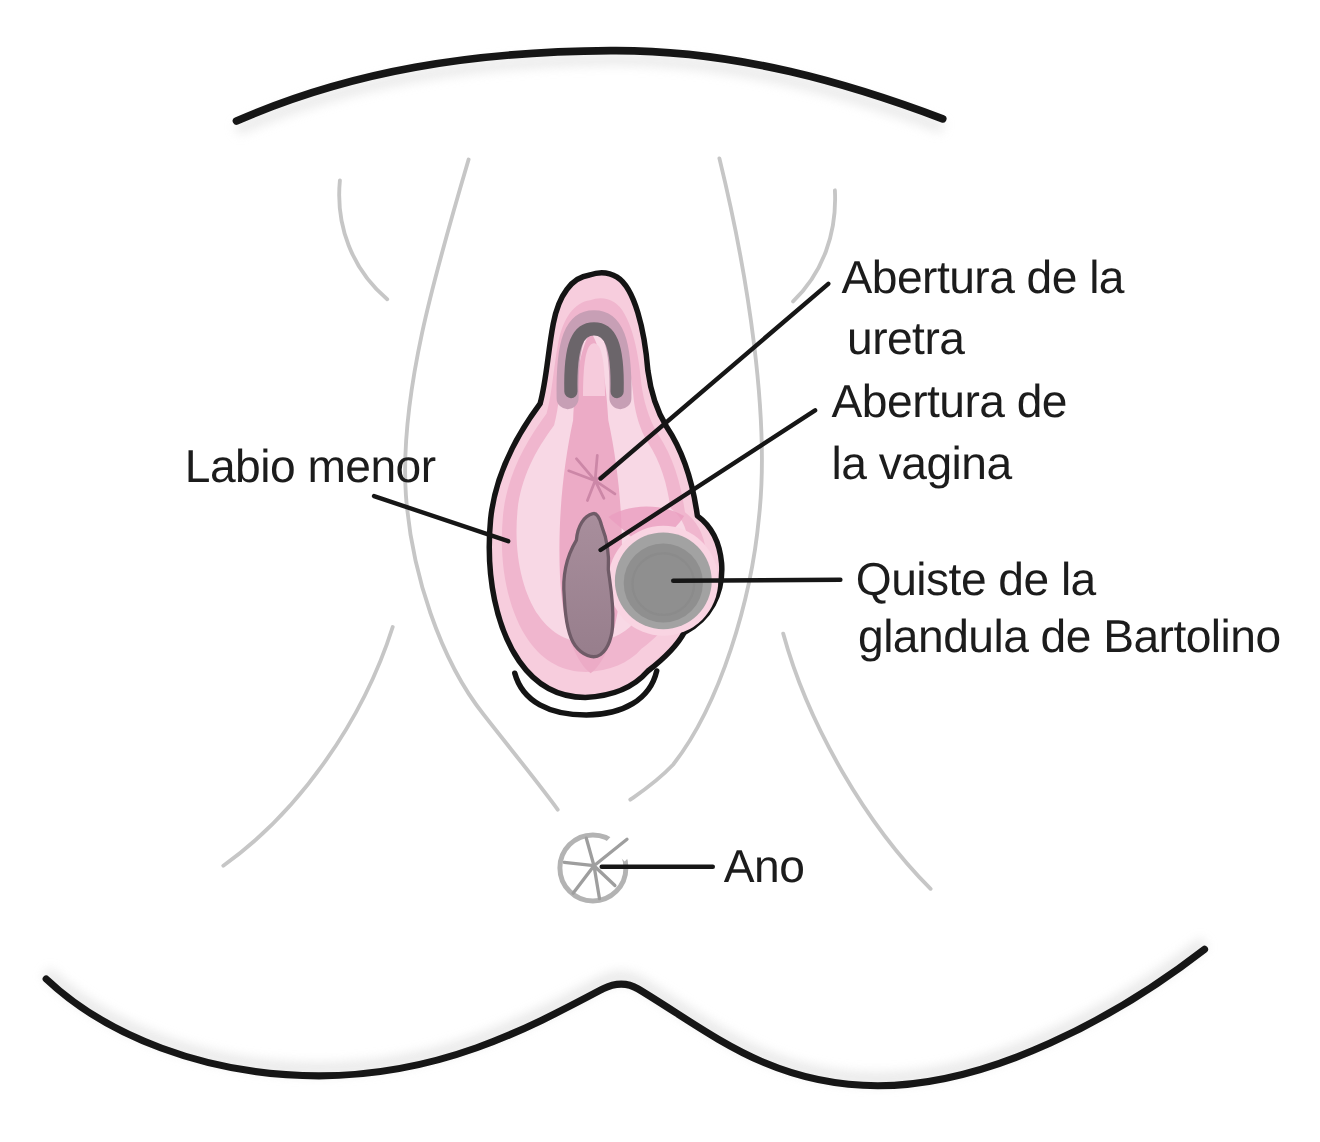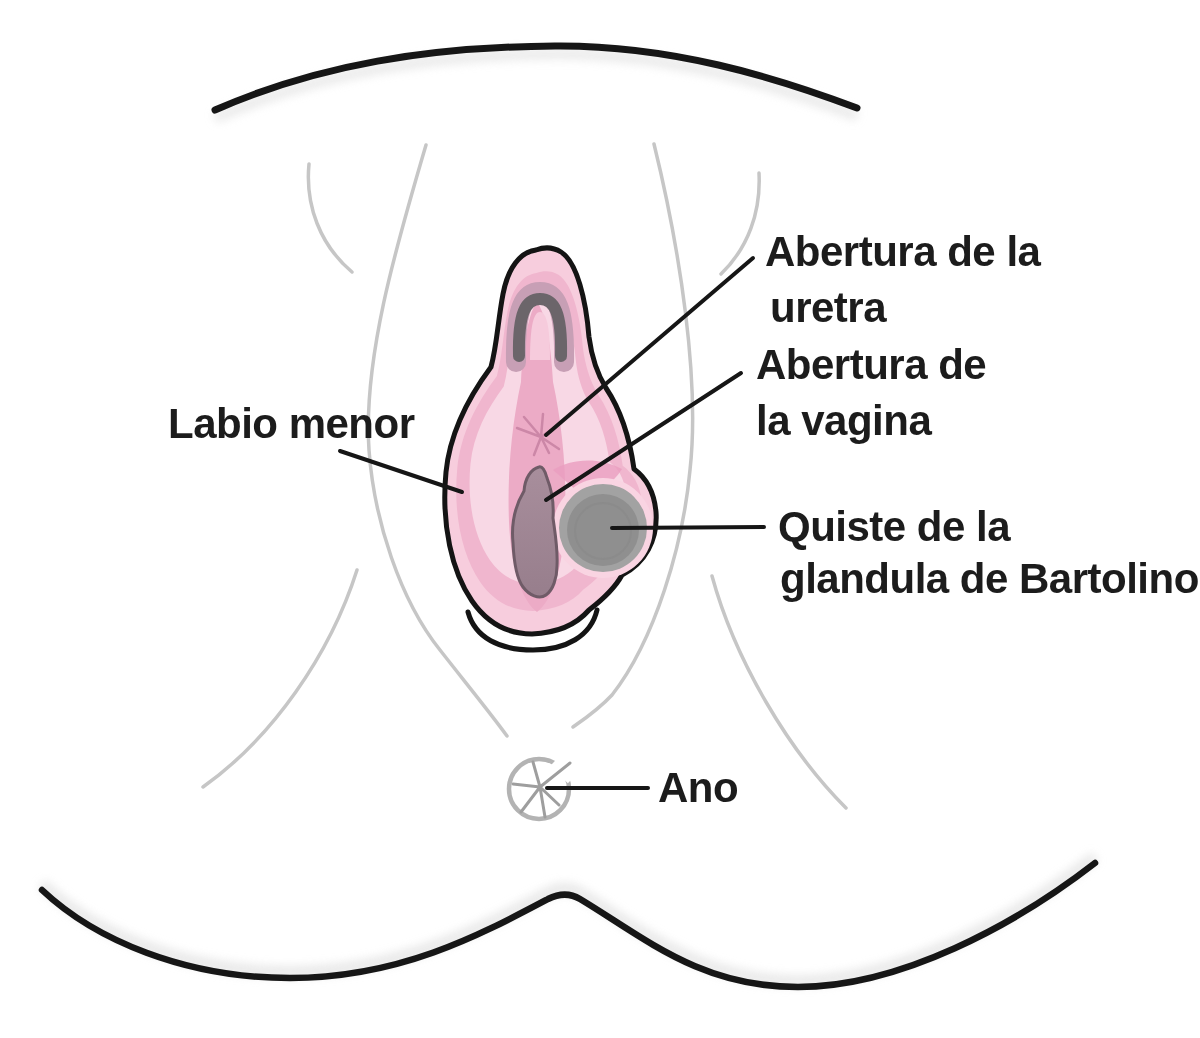--- a/index.html
+++ b/index.html
@@ -2,21 +2,20 @@
 <html><head>
 <meta charset="utf-8">
 <style>
   html,body{margin:0;padding:0;background:#ffffff;}
   .canvas{
     position:relative;
     width:1200px;height:1038px;
     background:#ffffff;
     overflow:hidden;
     font-family:"Liberation Sans", sans-serif;
-    font-weight:bold;
   }
   svg{position:absolute;left:0;top:0;}
   svg text{
     font-family:"Liberation Sans", sans-serif;
     font-size:42px;
     fill:#1c1c1c;
     letter-spacing:-0.5px;
   }
 </style>
 </head>

